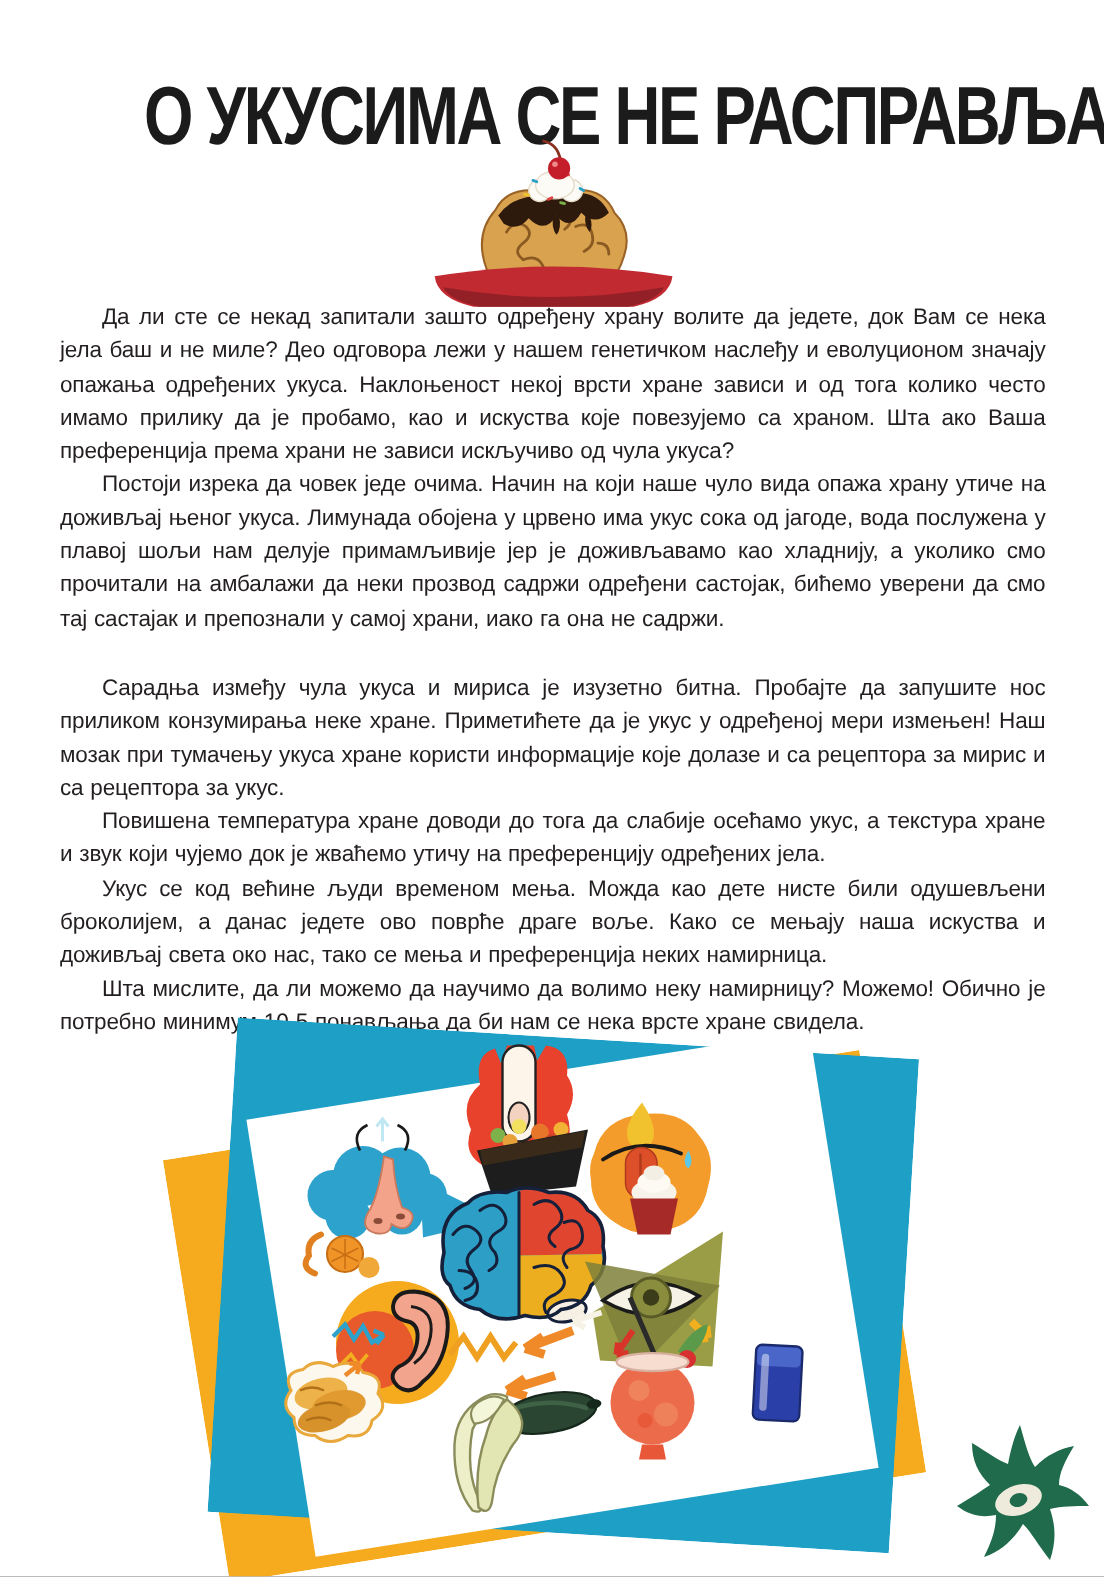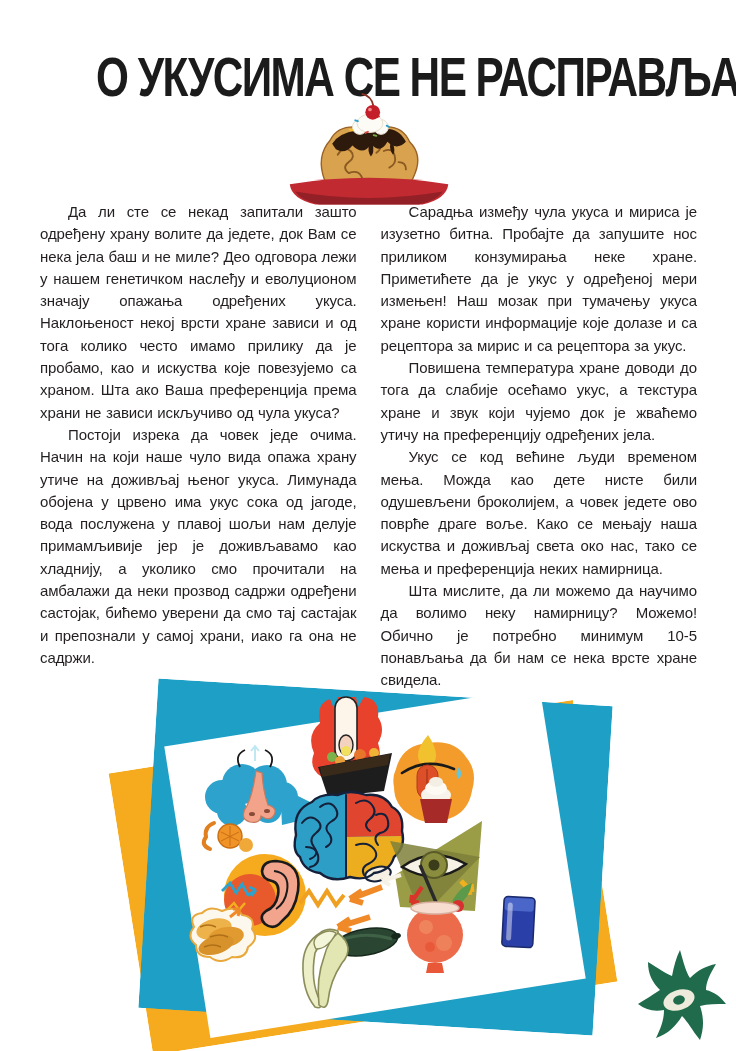--- a/index.html
+++ b/index.html
@@ -17,21 +17,21 @@
     display:inline-block;white-space:nowrap;
     font-size:55px;font-weight:700;letter-spacing:-2px;line-height:1;
     transform:scaleX(0.77);transform-origin:center;
     color:#1b1b1b;
   }
   
   .sundae{position:absolute;left:277px;top:92px;width:185px;height:118px;}
   
   .columns{
     position:absolute;left:40px;top:201px;width:657px;
-    display:flex;gap:24px;
+    display:flex;gap:24px;flex-direction:column;
   }
   .col{flex:1;min-width:0;}
   .col p{
     margin:0;text-align:justify;text-indent:28px;
     font-size:15px;line-height:22.3px;letter-spacing:-0.1px;
     word-spacing:0.5px;color:#231f20;
   }
   
   .sq{position:absolute;}
   .sq svg{display:block;}
@@ -90,21 +90,21 @@
   </svg>
 
   <div class="columns">
     <div class="col">
       <p>Да ли сте се некад запитали зашто одређену храну волите да једете, док Вам се нека јела баш и не миле? Део одговора лежи у нашем генетичком наслеђу и еволуционом значају опажања одређених укуса. Наклоњеност некој врсти хране зависи и од тога колико често имамо прилику да је пробамо, као и искуства које повезујемо са храном. Шта ако Ваша преференција према храни не зависи искључиво од чула укуса?</p>
       <p>Постоји изрека да човек једе очима. Начин на који наше чуло вида опажа храну утиче на доживљај њеног укуса. Лимунада обојена у црвено има укус сока од јагоде, вода послужена у плавој шољи нам делује примамљивије јер је доживљавамо као хладнију, а уколико смо прочитали на амбалажи да неки прозвод садржи одређени састојак, бићемо уверени да смо тај састајак и препознали у самој храни, иако га она не садржи.</p>
     </div>
     <div class="col">
       <p>Сарадња између чула укуса и мириса је изузетно битна. Пробајте да запушите нос приликом конзумирања неке хране. Приметићете да је укус у одређеној мери измењен! Наш мозак при тумачењу укуса хране користи информације које долазе и са рецептора за мирис и са рецептора за укус.</p>
       <p>Повишена температура хране доводи до тога да слабије осећамо укус, а текстура хране и звук који чујемо док је жваћемо утичу на преференцију одређених јела.</p>
-      <p>Укус се код већине људи временом мења. Можда као дете нисте били одушевљени броколијем, а човек једете ово поврће драге воље. Како се мењају наша искуства и доживљај света око нас, тако се мења и преференција неких намирница.</p>
+      <p>Укус се код већине људи временом мења. Можда као дете нисте били одушевљени броколијем, а данас једете ово поврће драге воље. Како се мењају наша искуства и доживљај света око нас, тако се мења и преференција неких намирница.</p>
       <p>Шта мислите, да ли можемо да научимо да волимо неку намирницу? Можемо! Обично је потребно минимум 10-5 понављања да би нам се нека врсте хране свидела.</p>
     </div>
   </div>
 
   <div class="sq" style="left:128px;top:735px;z-index:1;transform:rotate(-9deg);">
     <svg width="470" height="285">
         <rect width="470" height="285" fill="#F6AB1E"></rect>
       </svg>
   </div>
 

